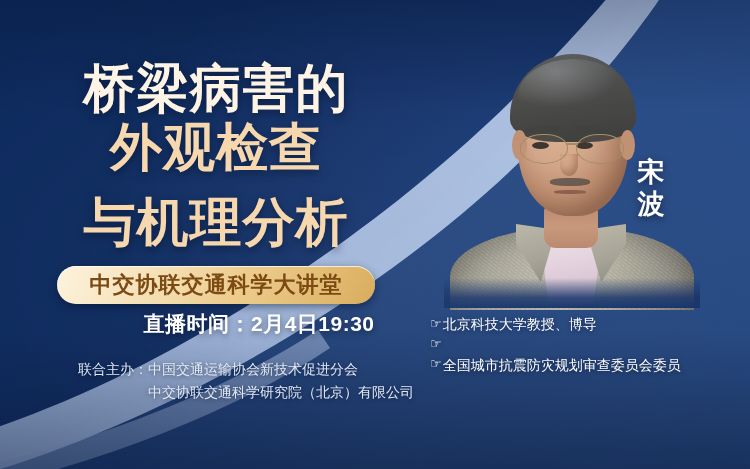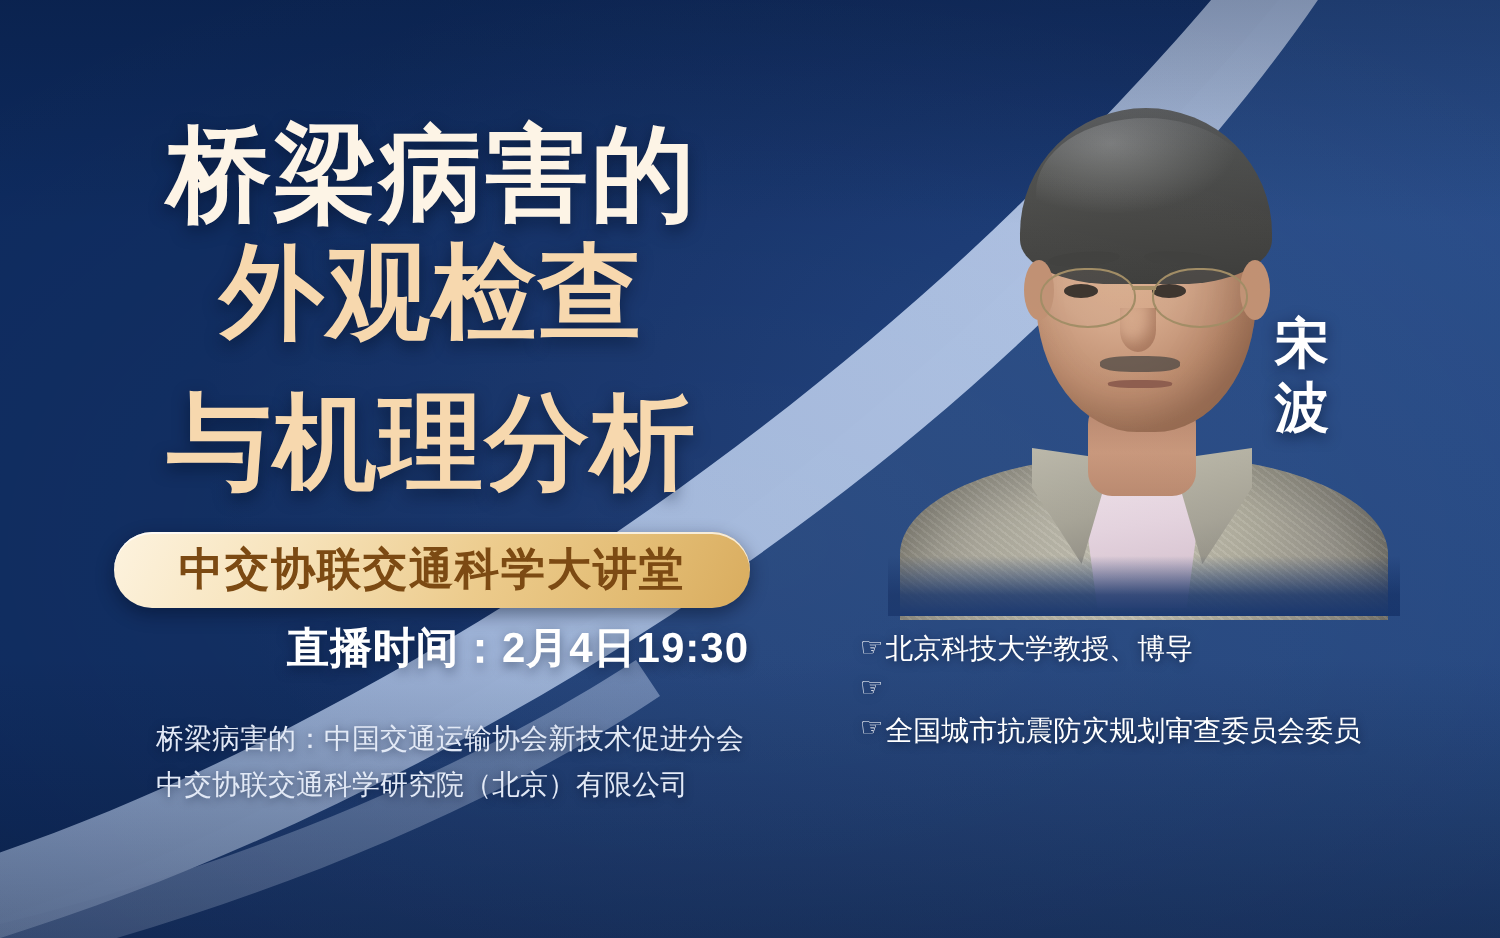--- a/index.html
+++ b/index.html
@@ -275,21 +275,21 @@
     position: absolute;
     left: 78px;
     top: 358px;
     width: 380px;
     color: #e2e9f6;
     font-size: 14px;
     line-height: 1.65;
     text-shadow: 0 1px 4px rgba(3,14,38,0.55);
     white-space: nowrap;
   }
-  .org-l2 { }
+  .org-l2 { margin-left: 70px; }
 
   
   .speaker-name {
     position: absolute;
     left: 632px;
     top: 157px;
     width: 38px;
     font-size: 27px;
     font-weight: 700;
     color: #ffffff;
@@ -389,21 +389,21 @@
     <div class="title-line t3">与机理分析</div>
   </div>
 
   <div class="pill">
     <span class="pill-text">中交协联交通科学大讲堂</span>
   </div>
 
   <div class="date-line">直播时间：2月4日19:30</div>
 
   <div class="org">
-    <div>桥梁病害的：中国交通运输协会新技术促进分会</div>
+    <div>联合主办：中国交通运输协会新技术促进分会</div>
     <div class="org-l2">中交协联交通科学研究院（北京）有限公司</div>
   </div>
 
   <div class="speaker-name">
     <span>宋</span>
     <span>波</span>
   </div>
 
   <div class="creds">
     <div class="cred-row">

